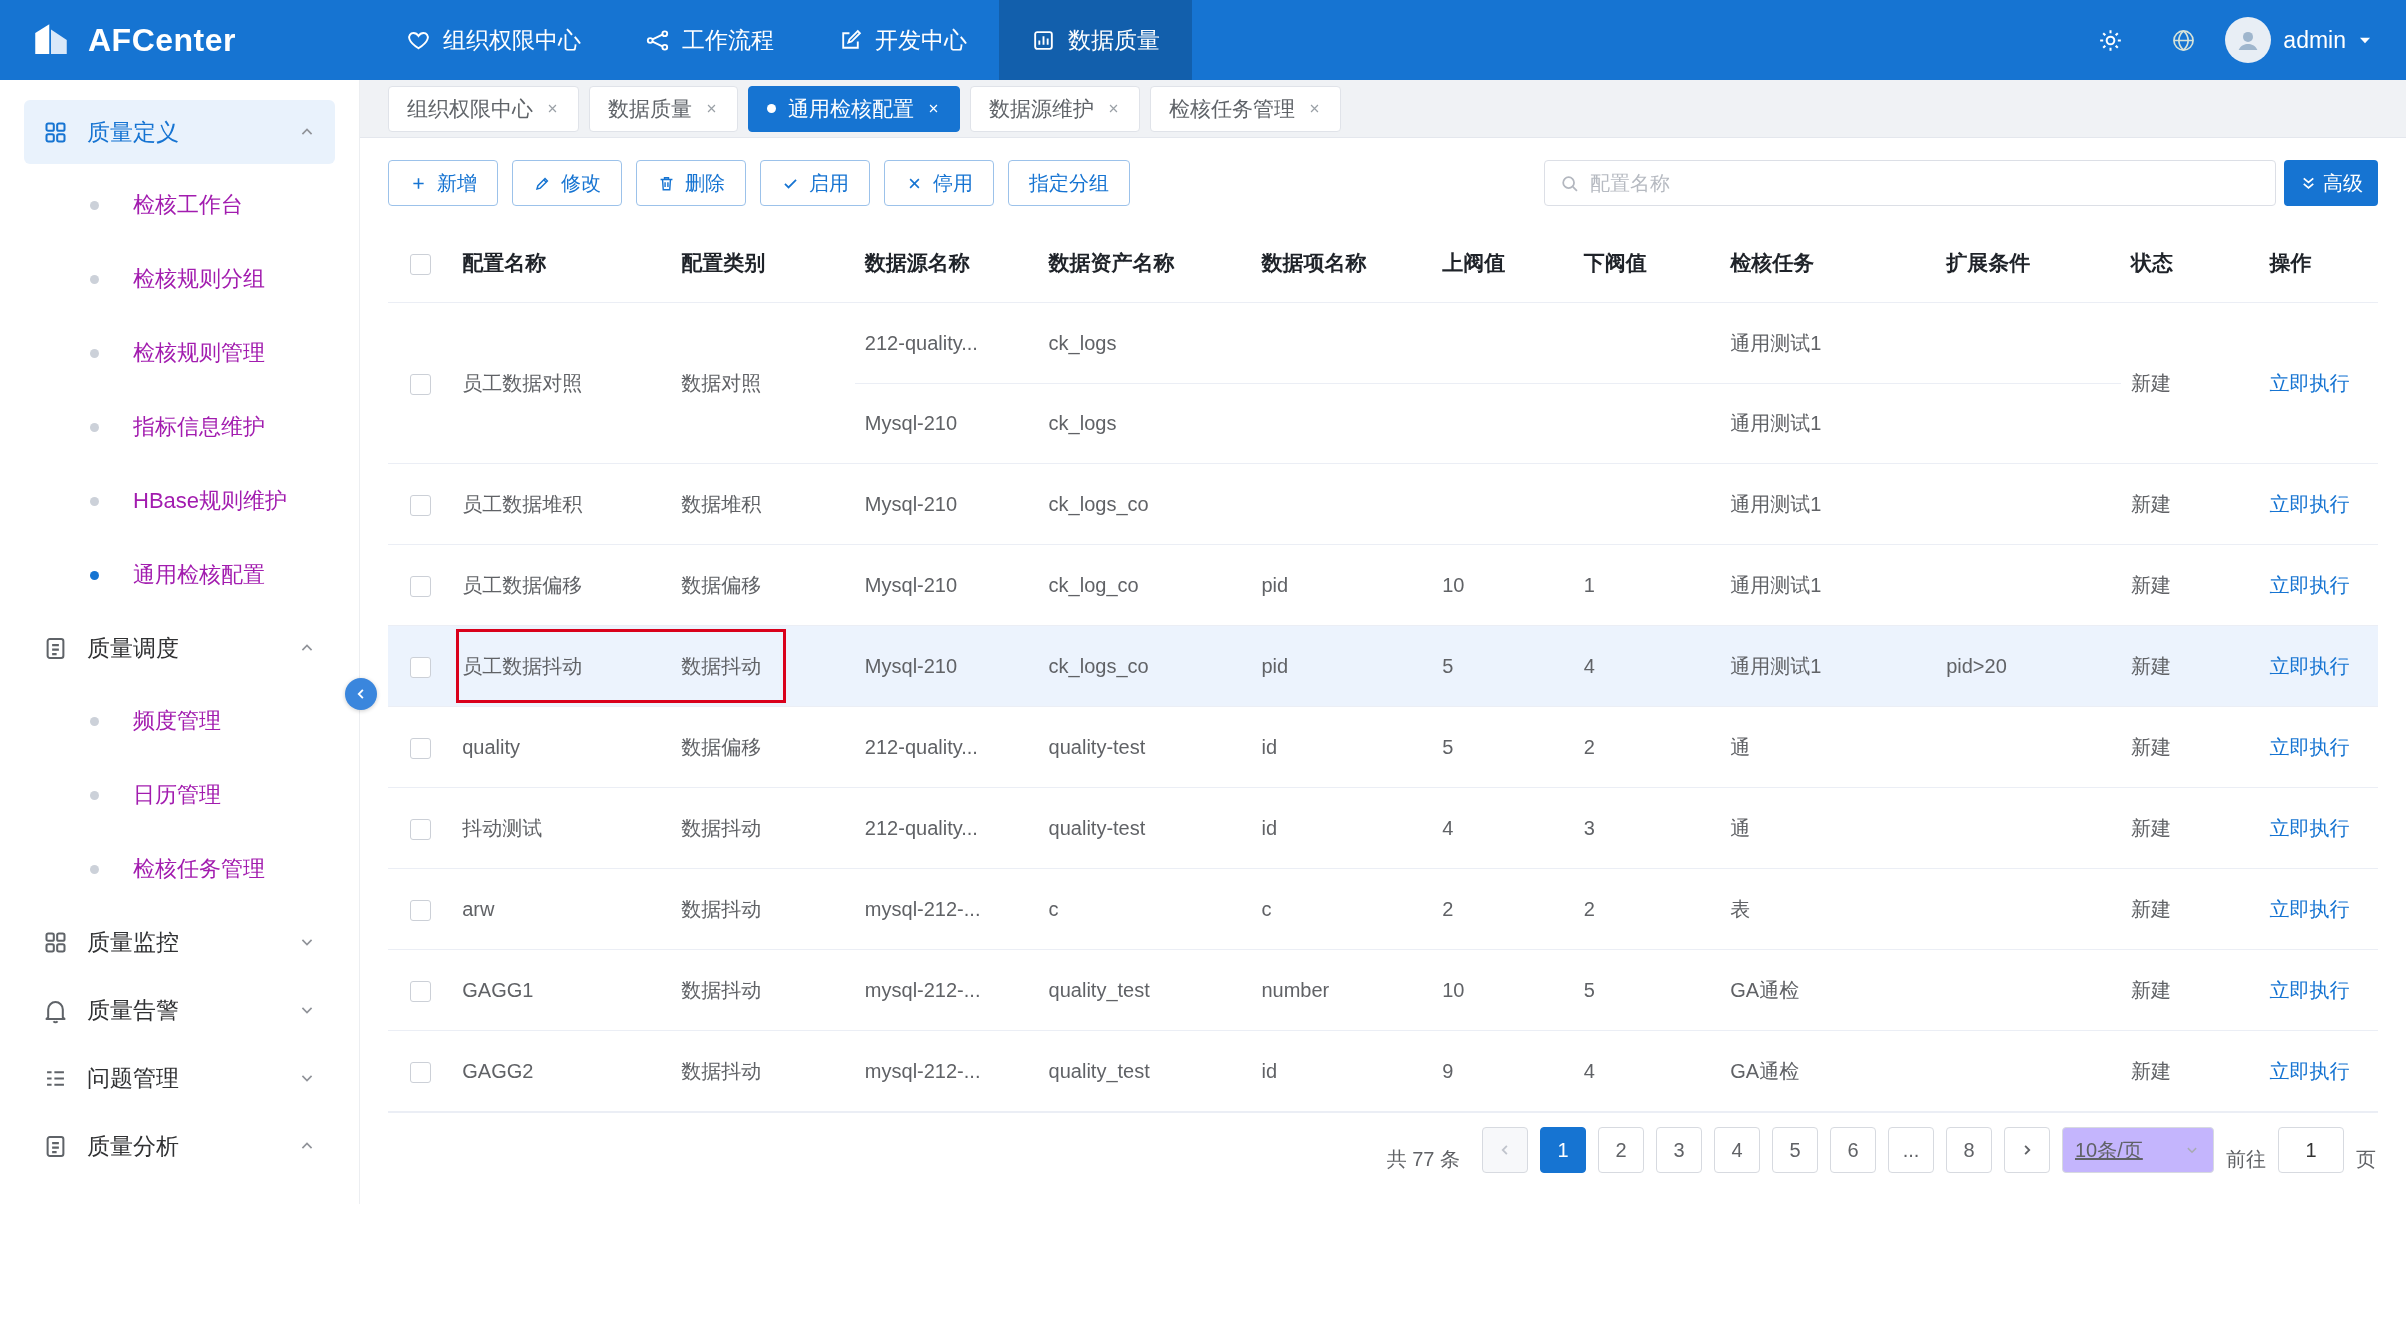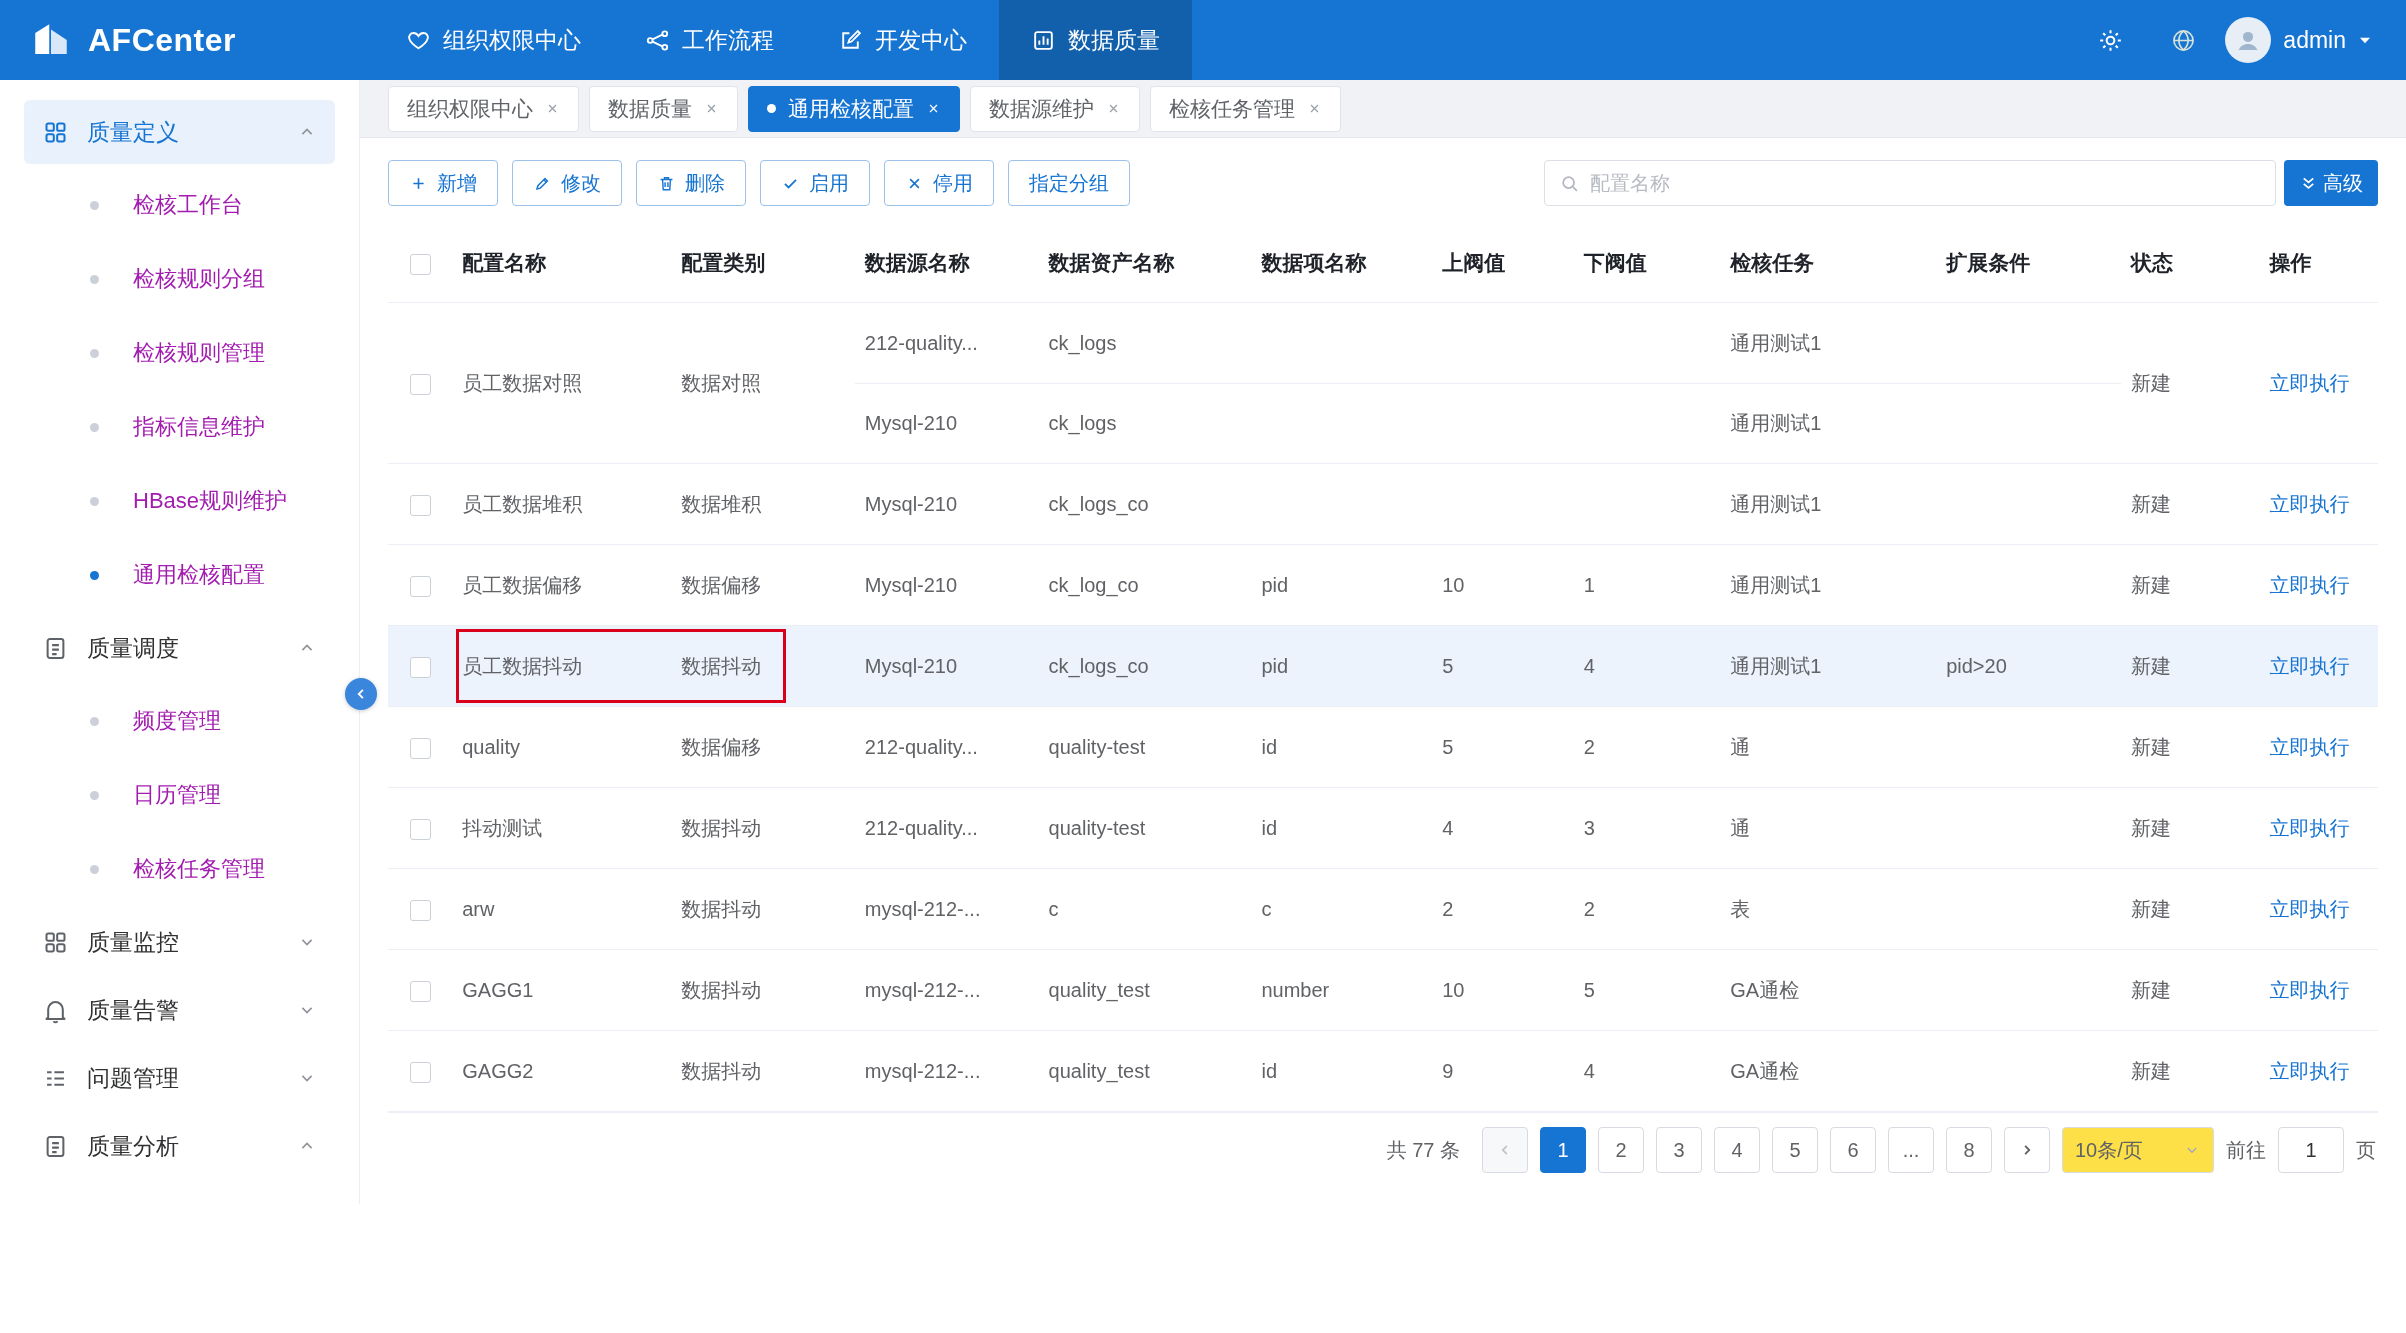--- a/index.html
+++ b/index.html
@@ -84,28 +84,28 @@
   .checkbox { display:inline-block; width:21px; height:21px; border:1px solid #ccd0d7; border-radius:3px; background:#fff; vertical-align:middle; cursor:pointer; }
   tr.highlight td { background:var(--row-highlight,#ecf3fd); }
   .link { color:var(--accent,#1674d2); cursor:pointer; }
   td.name-cell { position:relative; overflow:visible; }
   .red-annotation { position:absolute; left:4px; top:3px; width:330px; height:74px; border:3px solid var(--annotation-red,#d9001b); pointer-events:none; z-index:5; }
 
   .spacer { flex:1; }
   .end-line { border-top:1px solid #ebeef5; flex-shrink:0; }
 
   
-  .pagination { display:flex; align-items:center; justify-content:flex-end; gap:12px; padding:14px 2px 30px; font-size:20px; color:#606266; flex-shrink:0; }
+  .pagination { display:flex; align-items:flex-end; justify-content:flex-end; gap:12px; padding:14px 2px 30px; font-size:20px; color:#606266; flex-shrink:0; }
   .pagination .total { margin-right:10px; }
   .page-btn { min-width:46px; height:46px; border:1px solid #d7dae0; border-radius:4px; background:#fff; color:#606266;
     display:flex; align-items:center; justify-content:center; font-size:20px; font-family:inherit; cursor:pointer; padding:0 8px; }
   .page-btn svg { width:18px; height:18px; display:block; }
   .page-btn.active { background:var(--accent,#1674d2); border-color:var(--accent,#1674d2); color:#fff; }
   .page-btn.disabled { color:#c0c4cc; background:#f7f8fa; cursor:default; }
-  .page-size { width:152px; height:46px; border:1px solid #d7dae0; border-radius:4px; background:#fde047; display:flex; align-items:center; justify-content:space-between; padding:0 12px; color:#606266; cursor:pointer; }
+  .page-size { width:152px; height:46px; border:1px solid #d7dae0; border-radius:4px; background:#c4b5fd; display:flex; align-items:center; justify-content:space-between; padding:0 12px; color:#606266; cursor:pointer;text-decoration:underline; }
   .page-size .icon { color:#a8abb2; }
   .page-size .icon svg { width:18px; height:18px; display:block; }
   .goto-input { width:66px; height:46px; border:1px solid #d7dae0; border-radius:4px; text-align:center; font-size:20px; font-family:inherit; color:#333; outline:none; }
 </style>
 </head>
 <body>
 
 <div class="app">
 
   <header class="topnav">

